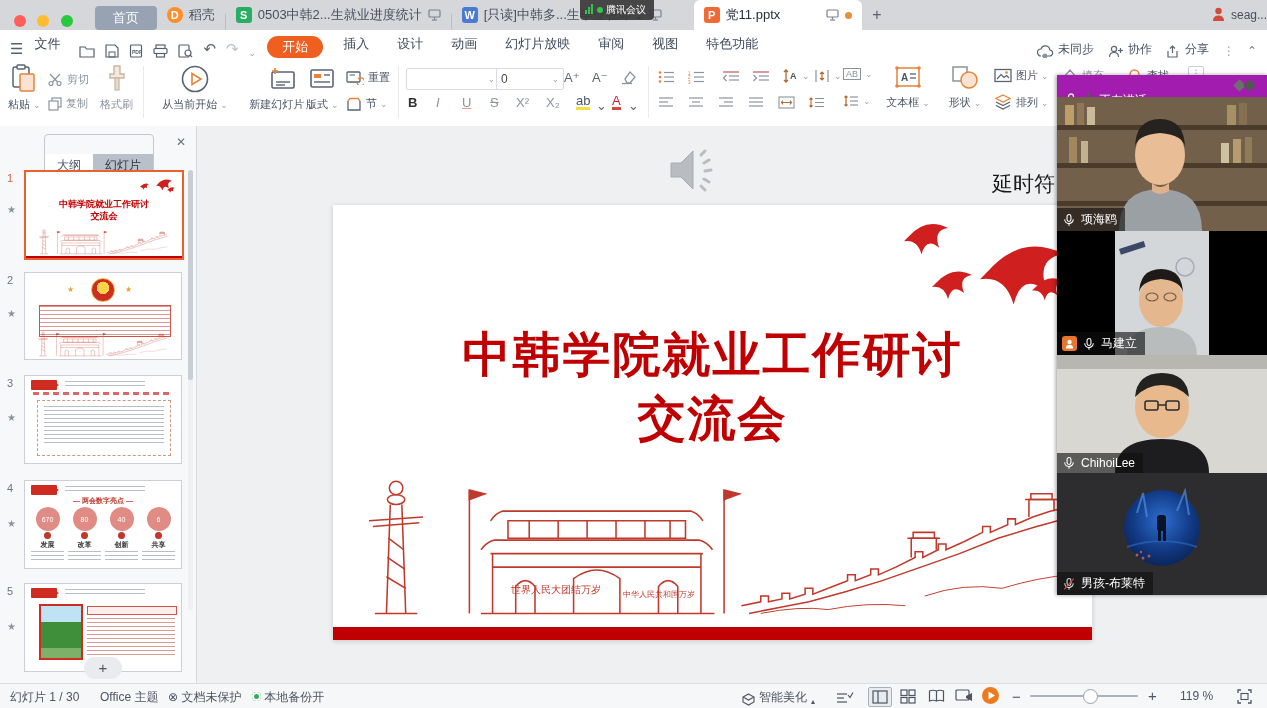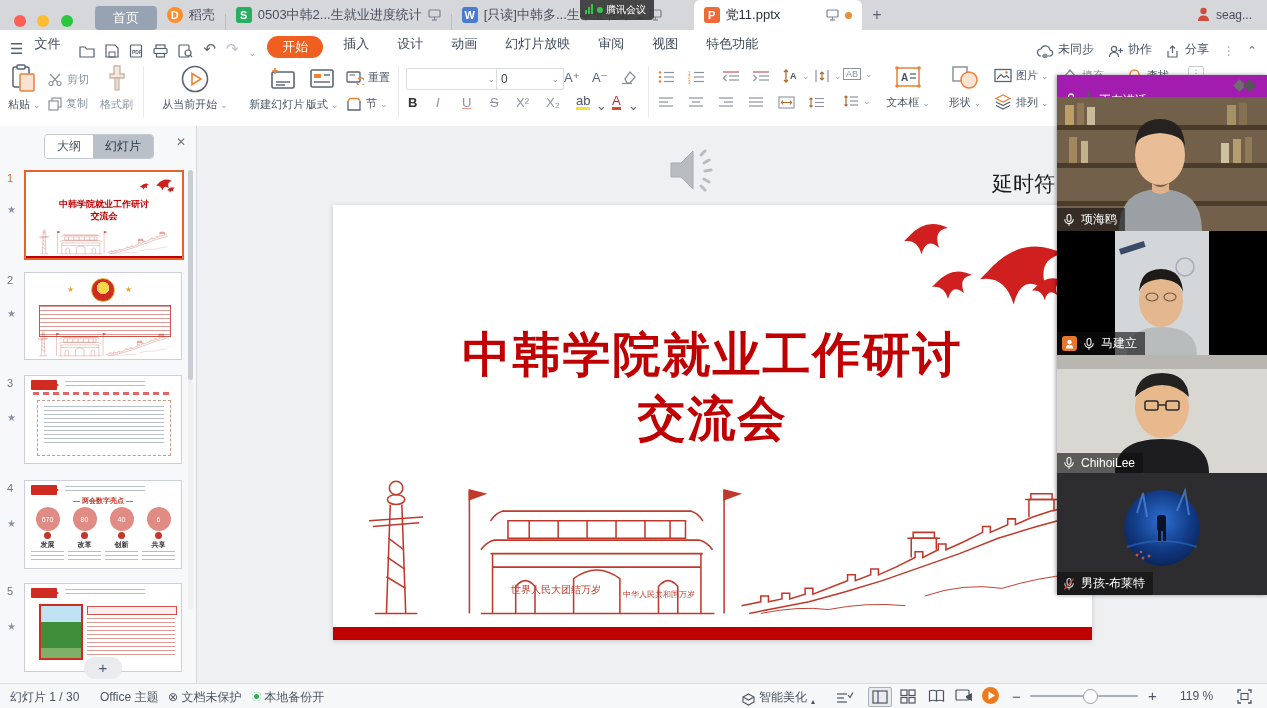--- a/index.html
+++ b/index.html
@@ -26,21 +26,21 @@
   .rb-big{position:absolute;display:flex;flex-direction:column;align-items:center;color:#4a5565;font-size:11px;}
   .rb-small{position:absolute;display:flex;align-items:center;gap:4px;color:#8b93a0;font-size:11px;}
   .rb-div{position:absolute;top:8px;width:1px;height:52px;background:#e8eaee;}
   .rb-lab{margin-top:3px;white-space:nowrap;}
   .dd{color:#9aa2ad;font-size:9px;}
   .fld{border:1px solid #d8dbe0;border-radius:2px;height:20px;display:flex;align-items:center;justify-content:space-between;padding:0 4px;color:#444;background:#fff;}
   .fbtn{position:absolute;font-size:13px;color:#5a6474;}
   
   #lpanel{left:0;top:126px;width:196px;height:557px;background:#f7f8f9;border-right:1px solid #d6d9dd;}
   .seg{display:flex;border:1px solid #c3c8cf;border-radius:4px;overflow:hidden;font-size:12px;}
-  .seg>div{padding:3px 12px;}
+  .seg>div{padding:3px 12px;margin-top:19px;}
   .thumb{position:absolute;left:24px;width:156px;background:#fff;border:1px solid #ccd0d6;overflow:hidden;}
   .thumb-num{position:absolute;left:7px;font-size:11px;color:#6b7483;}
   .thumb-star{position:absolute;left:7px;font-size:10px;color:#8a93a3;}
   .mlines-red{background:repeating-linear-gradient(to bottom,#d89b95 0 1px,transparent 1px 4px);}
   .mlines-gray{background:repeating-linear-gradient(to bottom,#b8bec8 0 1px,transparent 1px 4px);}
   .banner{position:absolute;left:6px;top:4px;width:26px;height:10px;background:#cf2b20;border-radius:1px;}
   .banner:after{content:"";position:absolute;right:-5px;top:2px;border:3px solid transparent;border-left:5px solid #cf2b20;}
   .dashrow{height:3px;background:repeating-linear-gradient(to right,#d66 0 6px,transparent 6px 10px);}
   
   #slide{left:333px;top:205px;width:759px;height:435px;background:#fff;box-shadow:0 1px 5px rgba(0,0,0,.18);}
@@ -175,21 +175,21 @@
             <rect x="1" y="1" width="11" height="7" rx="1" fill="none" stroke="#7a828e" stroke-width="1.2"></rect>
             <line x1="6.5" y1="8" x2="6.5" y2="10.5" stroke="#7a828e" stroke-width="1.2"></line>
             <line x1="4" y1="11" x2="9" y2="11" stroke="#7a828e" stroke-width="1.2"></line>
           </svg>
       </span>
       <span style="width:7px;height:7px;border-radius:50%;background:#e88f3a;display:inline-block"></span>
     </div>
     <div class="tab" style="font-size:16px;color:#5a6270">
       <span>+</span>
     </div>
-    <div class="abs row" style="right:15px;top:7px;gap:6px">
+    <div class="abs row" style="right:0;top:7px;gap:6px">
       <svg width="13" height="15" viewBox="0 0 13 15">
           <circle cx="6.5" cy="4" r="3.2" fill="#d04b3c"></circle>
           <path d="M1 14 Q1 8.5 6.5 8.5 Q12 8.5 12 14 Z" fill="#d04b3c"></path>
         </svg>
       <span style="font-size:12px;color:#474f5c">seag...</span>
     </div>
   </div>
 
   <div id="meetbadge" class="abs">
     <span><span class="bar" style="height:4px"></span><span class="bar" style="height:7px"></span><span class="bar" style="height:10px"></span></span>

